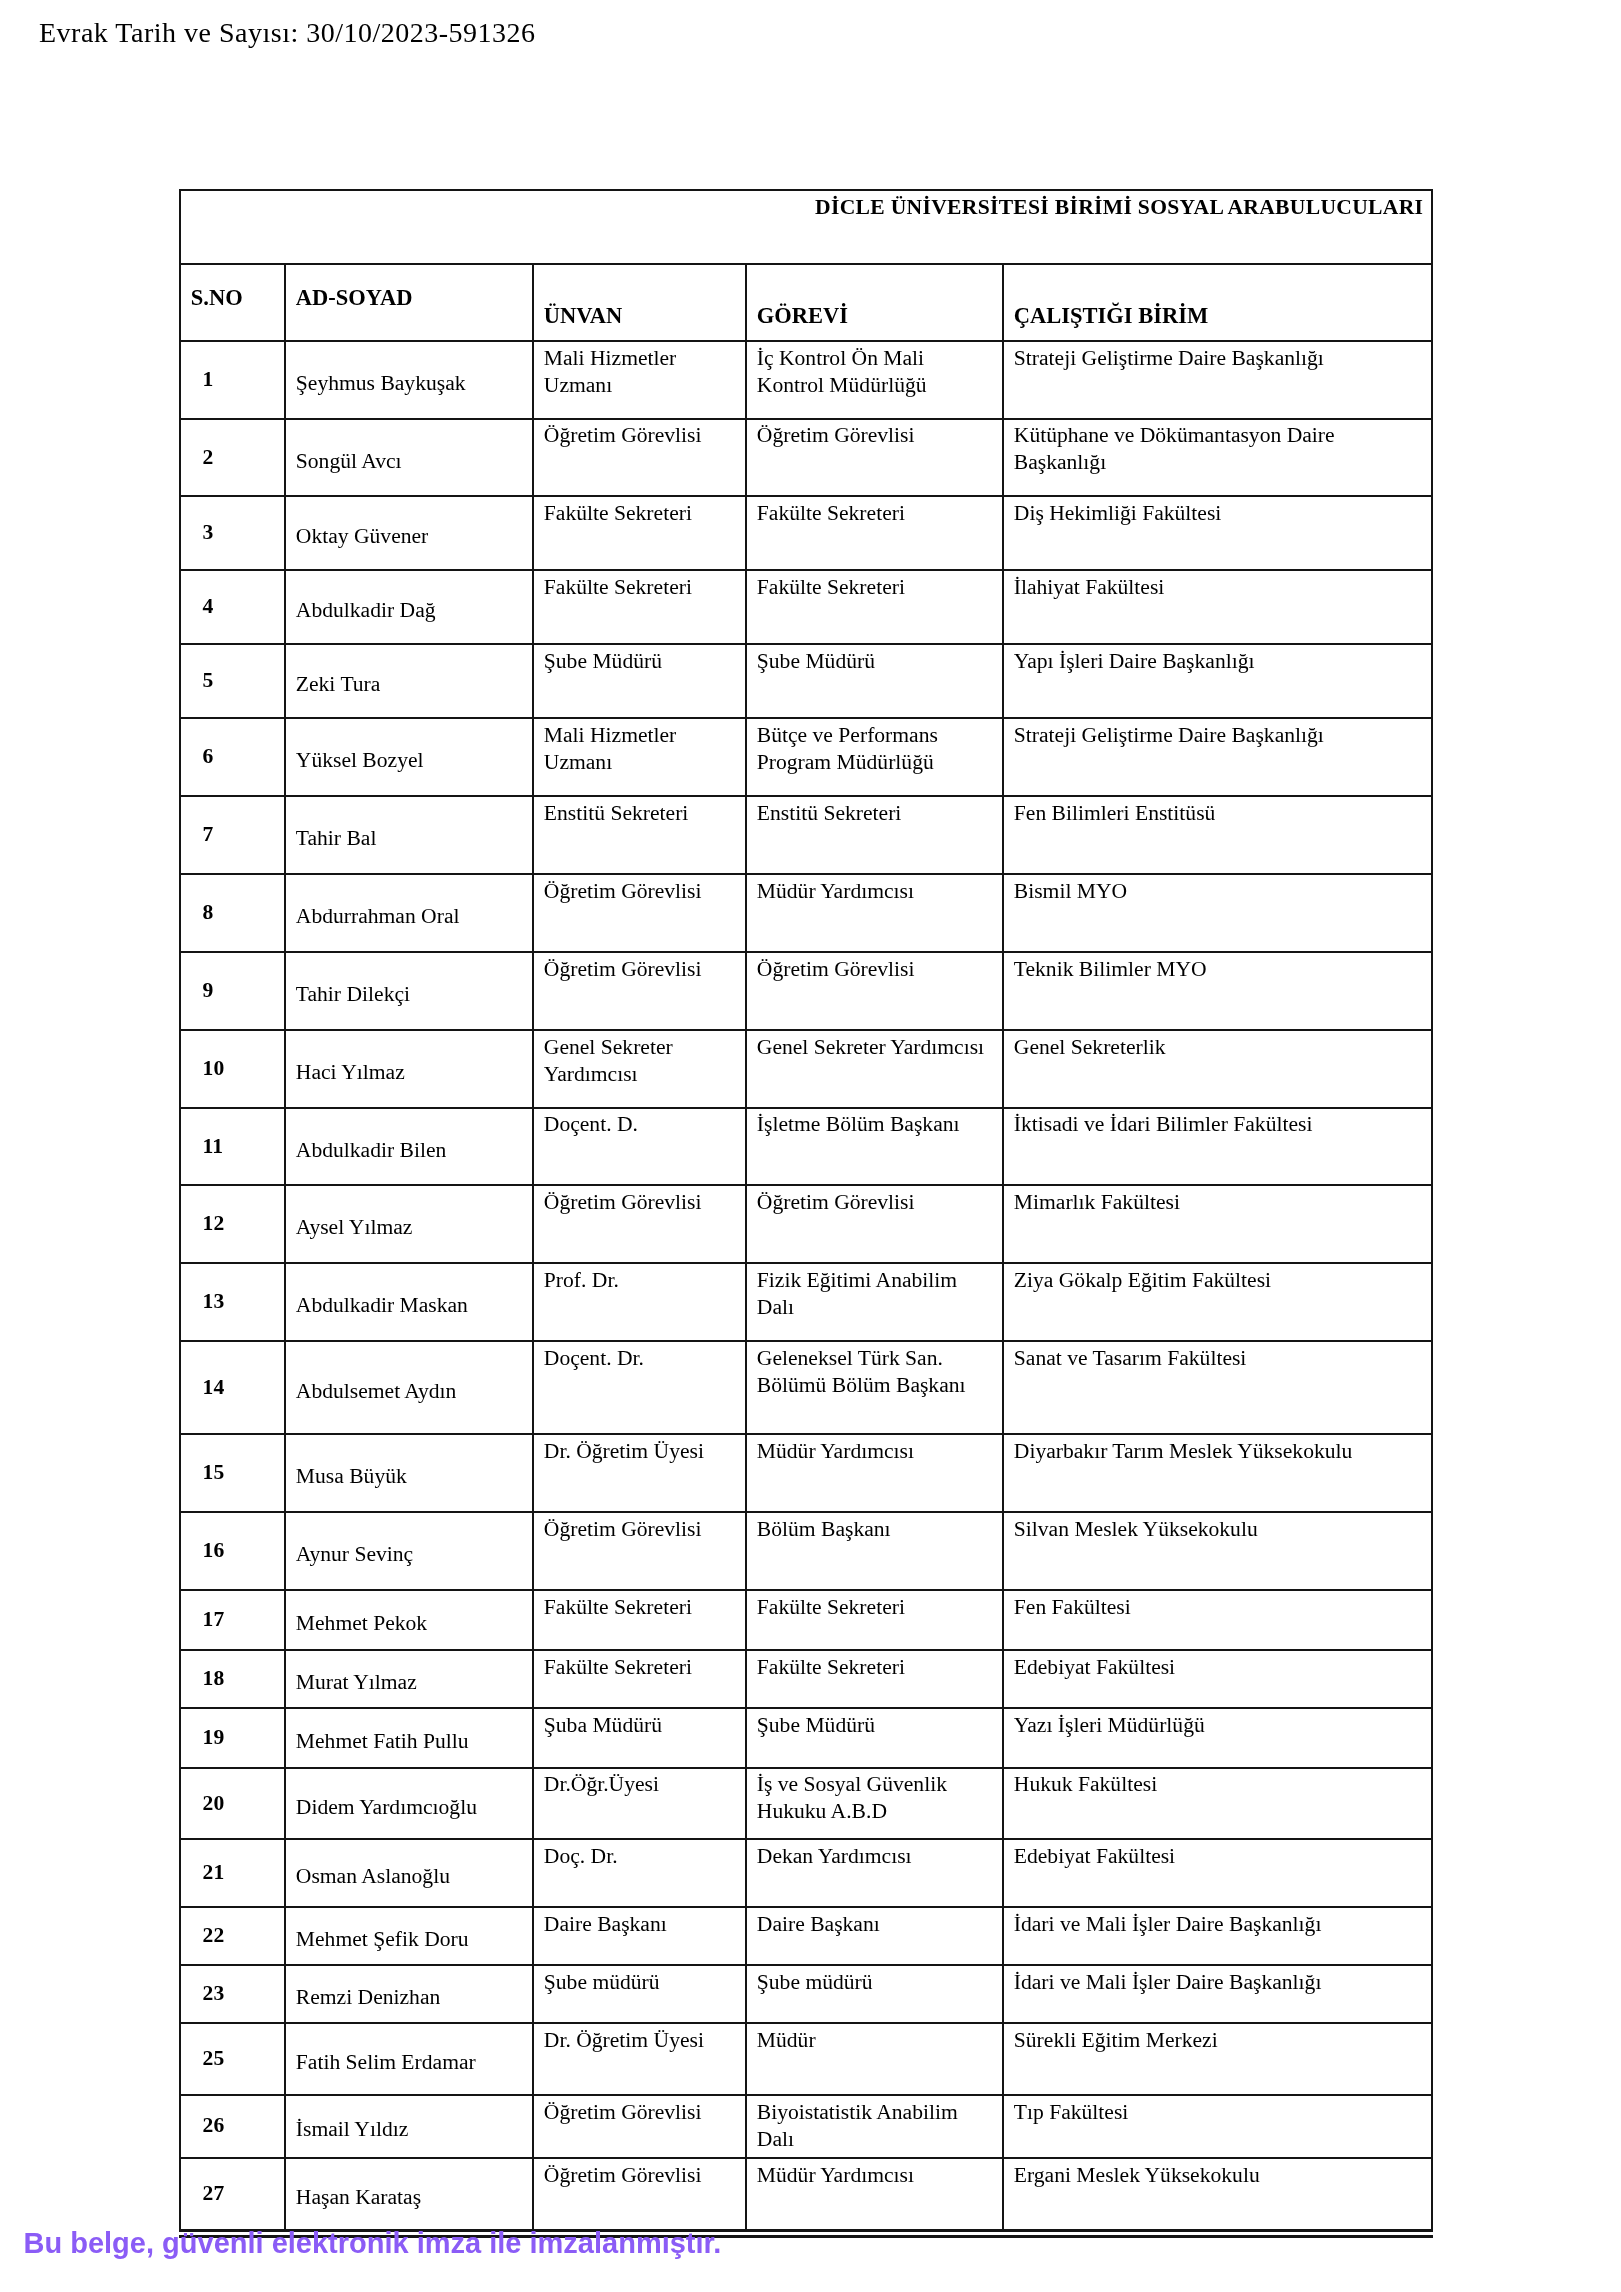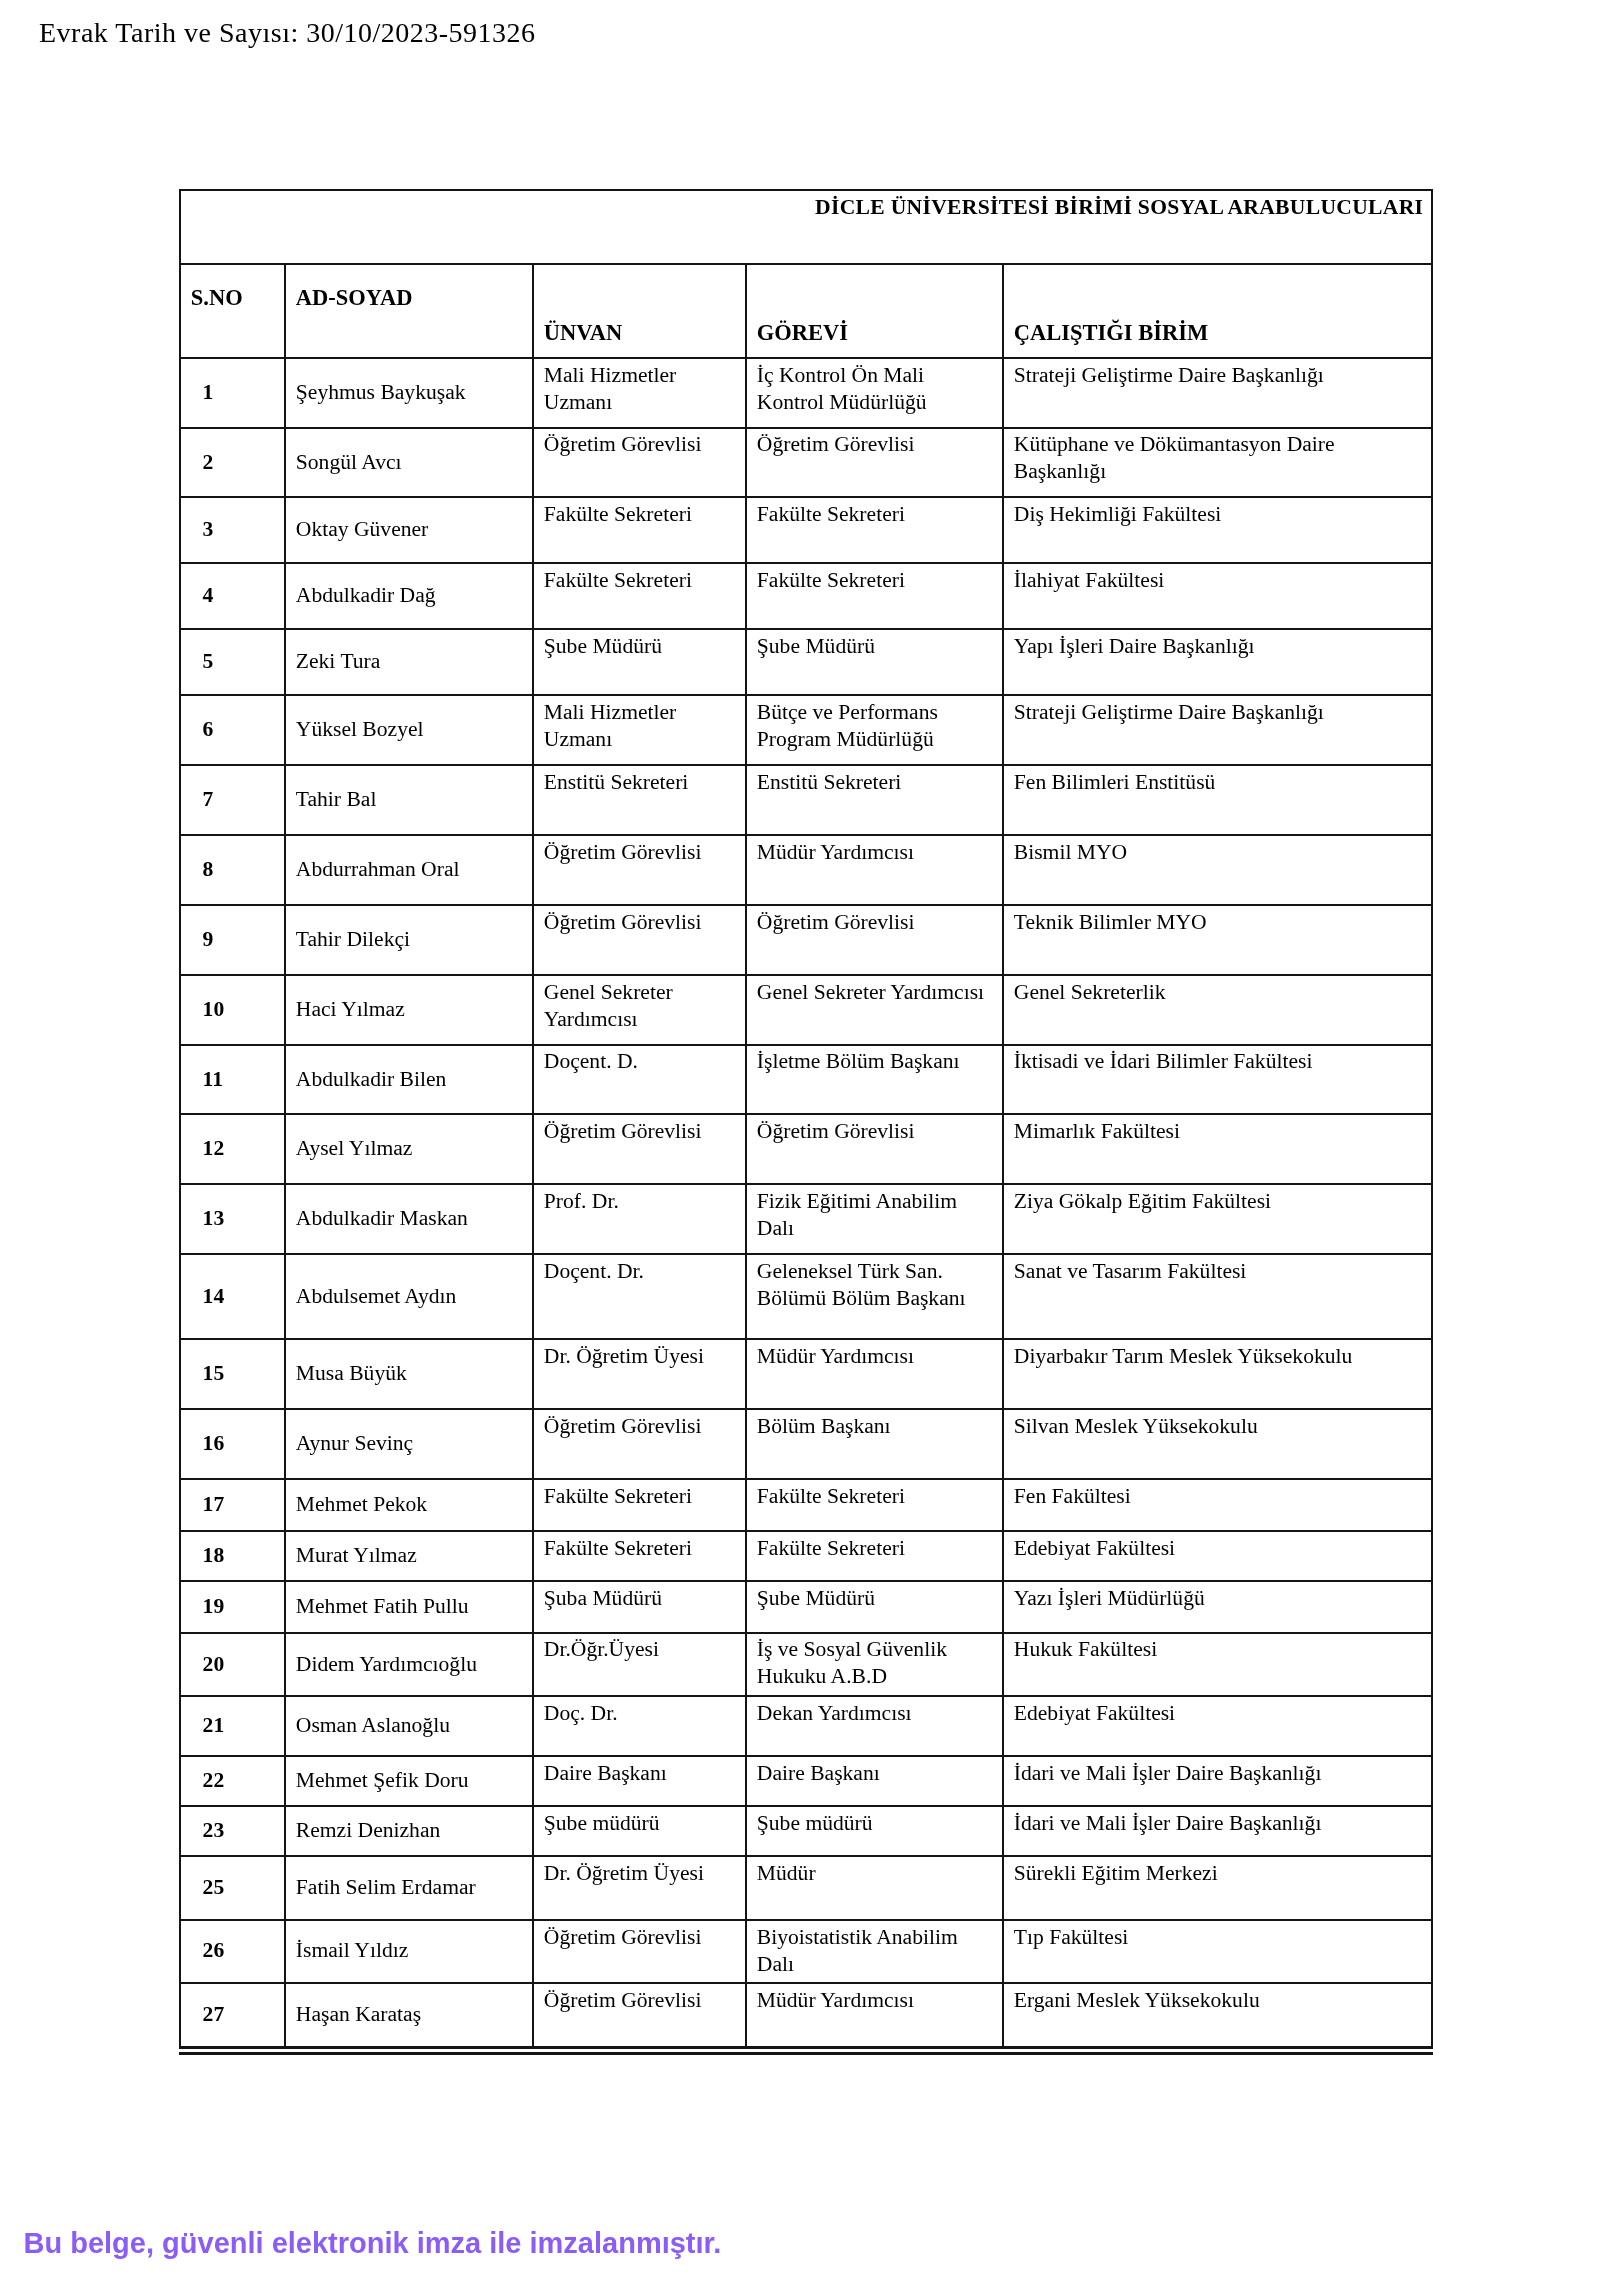--- a/index.html
+++ b/index.html
@@ -58,33 +58,33 @@
   }
   
   tr.header-row th {
     height: 61px;
     font-size: 22.5px;
     font-weight: bold;
     text-align: left;
     background: #ffffff;
   }
   tr.header-row th:nth-child(1),
-  tr.header-row th:nth-child(2) { vertical-align: middle; padding-bottom: 28px; }
+  tr.header-row th:nth-child(2) { vertical-align: middle; padding-bottom: 11px; }
   tr.header-row th:nth-child(3),
   tr.header-row th:nth-child(4),
   tr.header-row th:nth-child(5) { vertical-align: bottom; padding-bottom: 9.8px; }
 
   
   tbody td { height: 61px; vertical-align: top; }
   tbody td:nth-child(1) {
     vertical-align: middle;
     font-weight: bold;
     padding-left: 21.6px;
   }
-  tbody td:nth-child(2) { vertical-align: middle; padding-top: 3px; }
+  tbody td:nth-child(2) { vertical-align: middle; padding-top: 11px; }
 
   
   tbody tr:nth-child(3) td, tbody tr:nth-child(4) td, tbody tr:nth-child(5) td { height: 57px; }
   tbody tr:nth-child(14) td { height: 76px; border-radius: 13px; }
   tbody tr:nth-child(17) td, tbody tr:nth-child(19) td { height: 43px; border-radius: 26px; }
   tbody tr:nth-child(18) td,
   tbody tr:nth-child(22) td, tbody tr:nth-child(23) td,
   tbody tr:nth-child(25) td,
   tbody tr:nth-child(29) td, tbody tr:nth-child(30) td, tbody tr:nth-child(31) td { height: 41px; }
   tbody tr:nth-child(20) td, tbody tr:nth-child(24) td, tbody tr:nth-child(26) td { height: 55px; }

